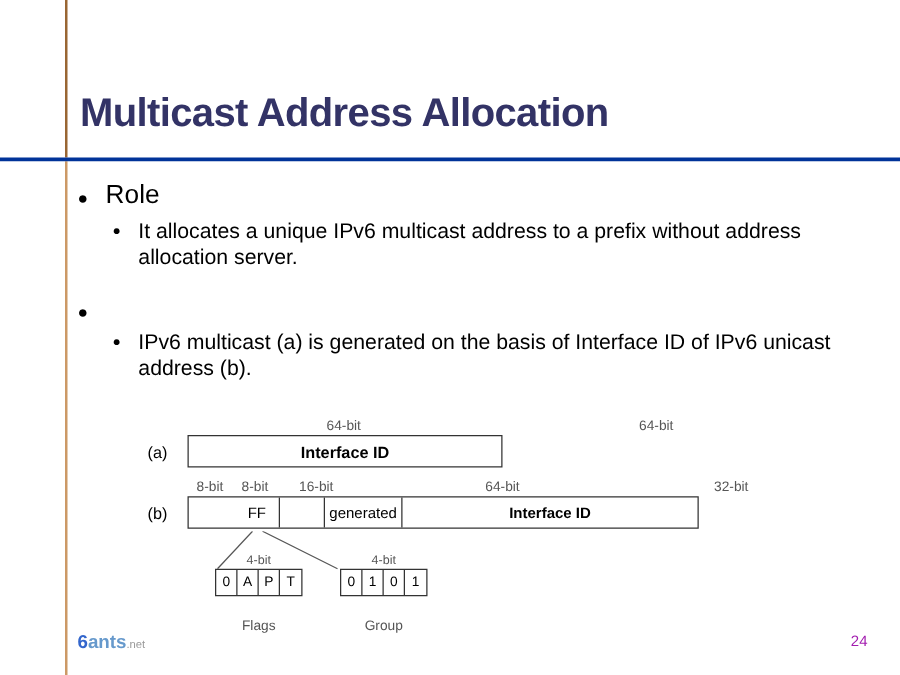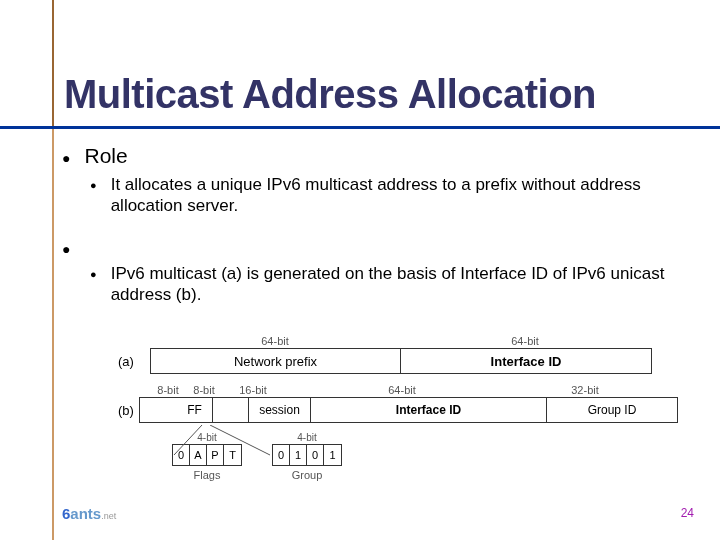--- a/index.html
+++ b/index.html
@@ -32,21 +32,21 @@
     left: 0;
     top: 126px;
     width: 720px;
     height: 3px;
     background: #003399;
   }
   .title {
     position: absolute;
     left: 64px;
     top: 72px;
-    font-size: 40px;
+    font-size: 32px;
     font-weight: bold;
     color: #333366;
     letter-spacing: -0.5px;
   }
   .content {
     position: absolute;
     left: 62px;
     top: 144px;
     width: 640px;
   }
@@ -150,21 +150,21 @@
     font-size: 12px;
     color: #000;
     border-right: 1.5px solid #333;
   }
   .row-b .box:last-child { border-right: none; }
   .row-sub-top {
     display: flex;
     font-size: 10px;
     color: #555;
     margin-left: 54px;
-    margin-top: 9px;
+    margin-top: 20px;
   }
   .row-sub-top > div { text-align: center; }
   .row-sub {
     display: flex;
     align-items: center;
     margin-left: 54px;
     margin-top: 1px;
   }
   .row-sub .boxes {
     display: flex;
@@ -178,21 +178,21 @@
     font-size: 11px;
     color: #000;
     border-right: 1.5px solid #333;
   }
   .row-sub .box:last-child { border-right: none; }
   .row-sub-bot {
     display: flex;
     font-size: 11px;
     color: #555;
     margin-left: 54px;
-    margin-top: 3px;
+    margin-top: 18px;
   }
   .row-sub-bot > div { text-align: center; }
   .connector-lines {
     position: absolute;
     pointer-events: none;
   }
   .footer-logo {
     position: absolute;
     left: 62px;
     bottom: 18px;
@@ -240,40 +240,38 @@
 
 <div class="diagram">
 
   <div class="row-a-top">
     <div style="width:250px">64-bit</div>
     <div style="width:250px">64-bit</div>
   </div>
   <div class="row-a">
     <div class="lbl">(a)</div>
     <div class="boxes">
-      <div class="box" style="width:250px">Network prefix</div>
       <div class="box" style="width:250px;font-weight:bold">Interface ID</div>
     </div>
   </div>
 
   <div class="row-b-top">
     <div style="width:36px">8-bit</div>
     <div style="width:36px">8-bit</div>
     <div style="width:62px">16-bit</div>
     <div style="width:236px">64-bit</div>
     <div style="width:130px">32-bit</div>
   </div>
   <div class="row-b">
     <div class="lbl">(b)</div>
     <div class="boxes">
       <div class="box" style="width:36px">FF</div>
       <div class="box" style="width:36px"></div>
-      <div class="box" style="width:62px">session</div>
+      <div class="box" style="width:62px">generated</div>
       <div class="box" style="width:236px;font-weight:bold">Interface ID</div>
-      <div class="box" style="width:130px">Group ID</div>
     </div>
   </div>
 
   <svg class="connector-lines" style="left:32px;top:90px" width="200" height="40">
     <line x1="52" y1="0" x2="24" y2="30" stroke="#555" stroke-width="1"></line>
     <line x1="60" y1="0" x2="120" y2="30" stroke="#555" stroke-width="1"></line>
   </svg>
 
   <div class="row-sub-top">
     <div style="width:70px">4-bit</div>

